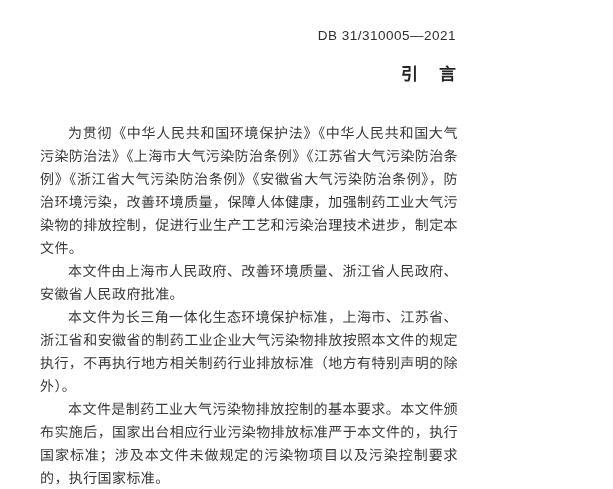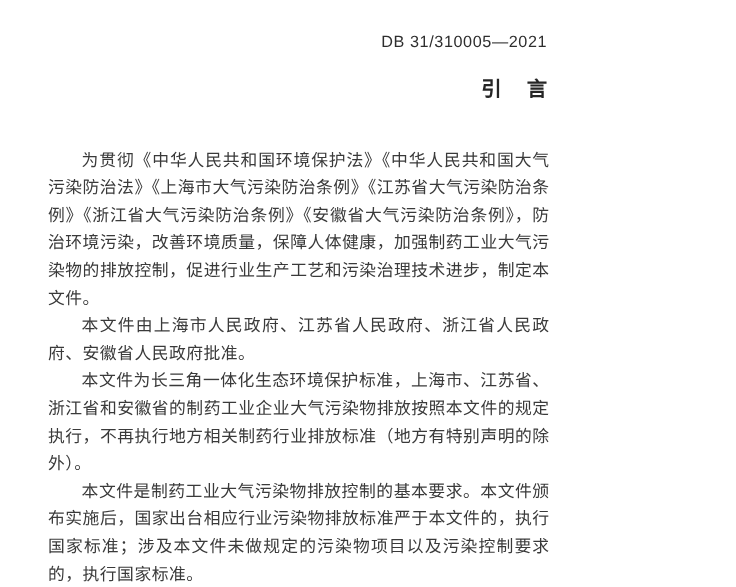--- a/index.html
+++ b/index.html
@@ -38,33 +38,34 @@
     line-height: 22px;
   }
   .doc-body p {
     margin: 0;
     font-size: 14px;
     line-height: 23px;
     text-align: justify;
     text-indent: 2em;
     letter-spacing: 0.4px;
     color: #3a3a3a;
+    font-family: Liberation Serif, serif;
   }
 </style>
 </head>
 <body>
 
 <div class="page">
 
   <header class="doc-header">
     <span class="doc-number">DB 31/310005—2021</span>
   </header>
 
   <h1 class="doc-title">引　言</h1>
 
   <main class="doc-body">
     <p>为贯彻《中华人民共和国环境保护法》《中华人民共和国大气污染防治法》《上海市大气污染防治条例》《江苏省大气污染防治条例》《浙江省大气污染防治条例》《安徽省大气污染防治条例》，防治环境污染，改善环境质量，保障人体健康，加强制药工业大气污染物的排放控制，促进行业生产工艺和污染治理技术进步，制定本文件。</p>
-    <p>本文件由上海市人民政府、江苏省人民政府、浙江省人民政府、安徽省人民政府批准。</p>
+    <p>本文件由上海市人民政府、改善环境质量、浙江省人民政府、安徽省人民政府批准。</p>
     <p>本文件为长三角一体化生态环境保护标准，上海市、江苏省、浙江省和安徽省的制药工业企业大气污染物排放按照本文件的规定执行，不再执行地方相关制药行业排放标准（地方有特别声明的除外）。</p>
     <p>本文件是制药工业大气污染物排放控制的基本要求。本文件颁布实施后，国家出台相应行业污染物排放标准严于本文件的，执行国家标准；涉及本文件未做规定的污染物项目以及污染控制要求的，执行国家标准。</p>
   </main>
 
 </div>
 
 </body></html>

